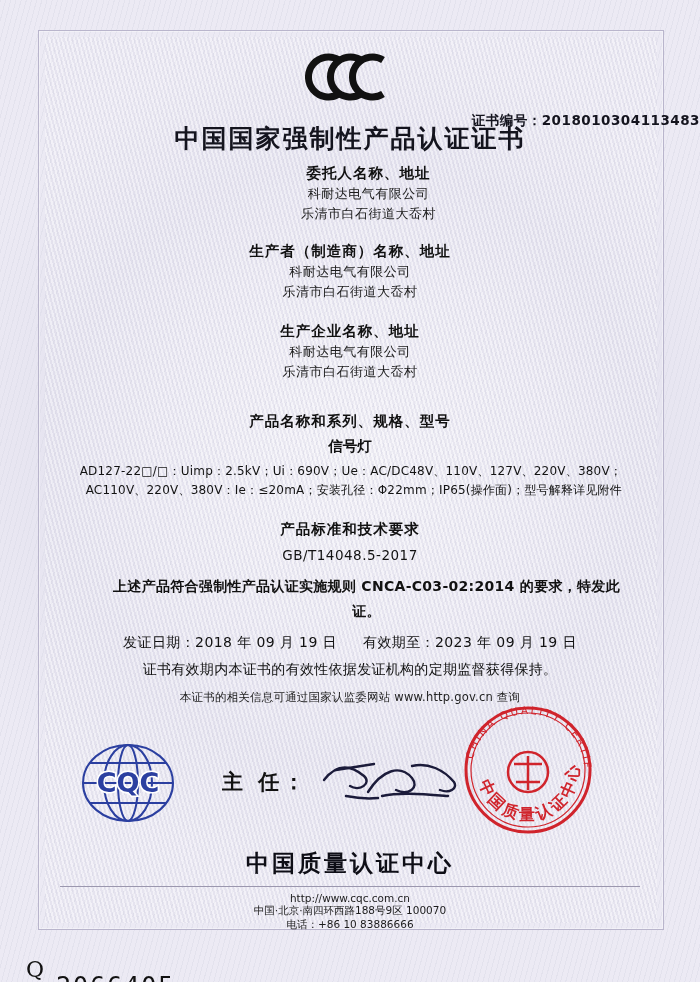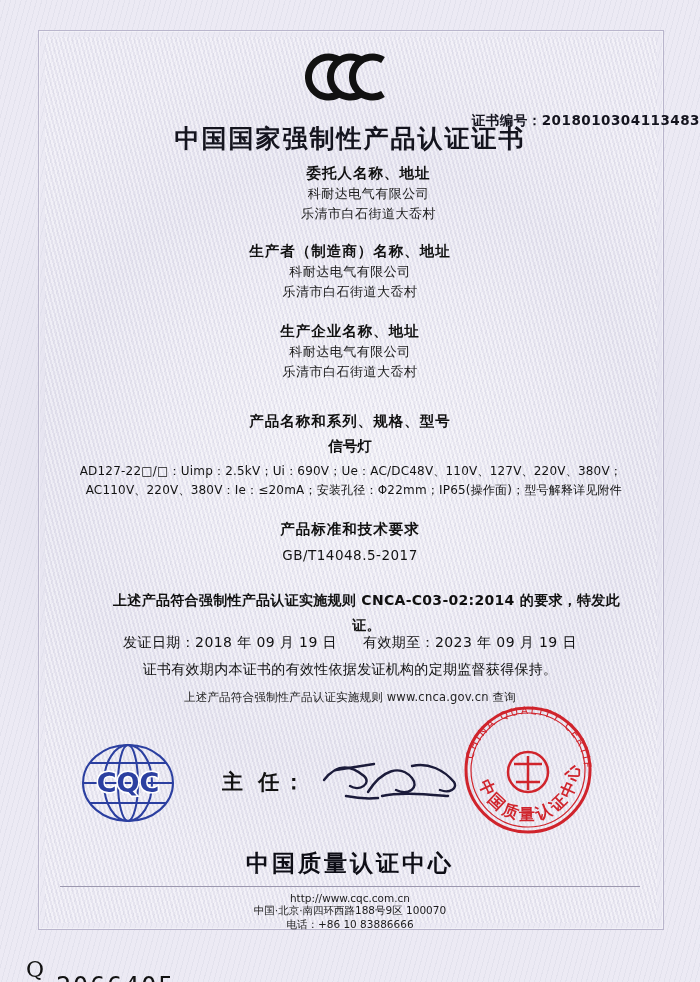--- a/index.html
+++ b/index.html
@@ -304,28 +304,28 @@
     <div class="sec-title">产品名称和系列、规格、型号</div>
   </div>
   <div class="prod-name" style="top:437px;">信号灯</div>
   <div class="prod-desc" style="top:462px;">AD127-22□/□：Uimp：2.5kV；Ui：690V；Ue：AC/DC48V、110V、127V、220V、380V；AC110V、220V、380V：Ie：≤20mA；安装孔径：Φ22mm；IP65(操作面)；型号解释详见附件</div>
 
   <div class="section" style="top:520px;">
     <div class="sec-title">产品标准和技术要求</div>
   </div>
   <div class="std-value" style="top:547px;">GB/T14048.5-2017</div>
 
-  <div class="statement" style="top:588px;padding-left:33px;">上述产品符合强制性产品认证实施规则 CNCA-C03-02:2014 的要求，特发此证。</div>
+  <div class="statement" style="top:574px;padding-left:33px;">上述产品符合强制性产品认证实施规则 CNCA-C03-02:2014 的要求，特发此证。</div>
 
   <div class="dates" style="top:634px;">
     <span>发证日期：</span><span>2018 年 09 月 19 日</span><span class="gap"></span><span>有效期至：</span><span>2023 年 09 月 19 日</span>
   </div>
 
   <div class="validity-note" style="top:661px;">证书有效期内本证书的有效性依据发证机构的定期监督获得保持。</div>
-  <div class="website-note" style="top:690px;">上述产品符合强制性产品认证实施规则 www.cnca.gov.cn 查询</div>
+  <div class="website-note" style="top:690px;">本证书的相关信息可通过国家认监委网站 www.http.gov.cn 查询</div>
 
   <div class="cqc-logo">
     <svg width="112" height="90" viewBox="0 0 112 90">
       <g stroke="#2b3fa0" fill="none" stroke-width="2">
         <ellipse cx="56" cy="45" rx="45" ry="38"></ellipse>
         <ellipse cx="56" cy="45" rx="24" ry="38"></ellipse>
         <ellipse cx="56" cy="45" rx="10" ry="38"></ellipse>
         <line x1="11" y1="45" x2="101" y2="45"></line>
         <path d="M17 25 H95"></path>
         <path d="M17 65 H95"></path>

